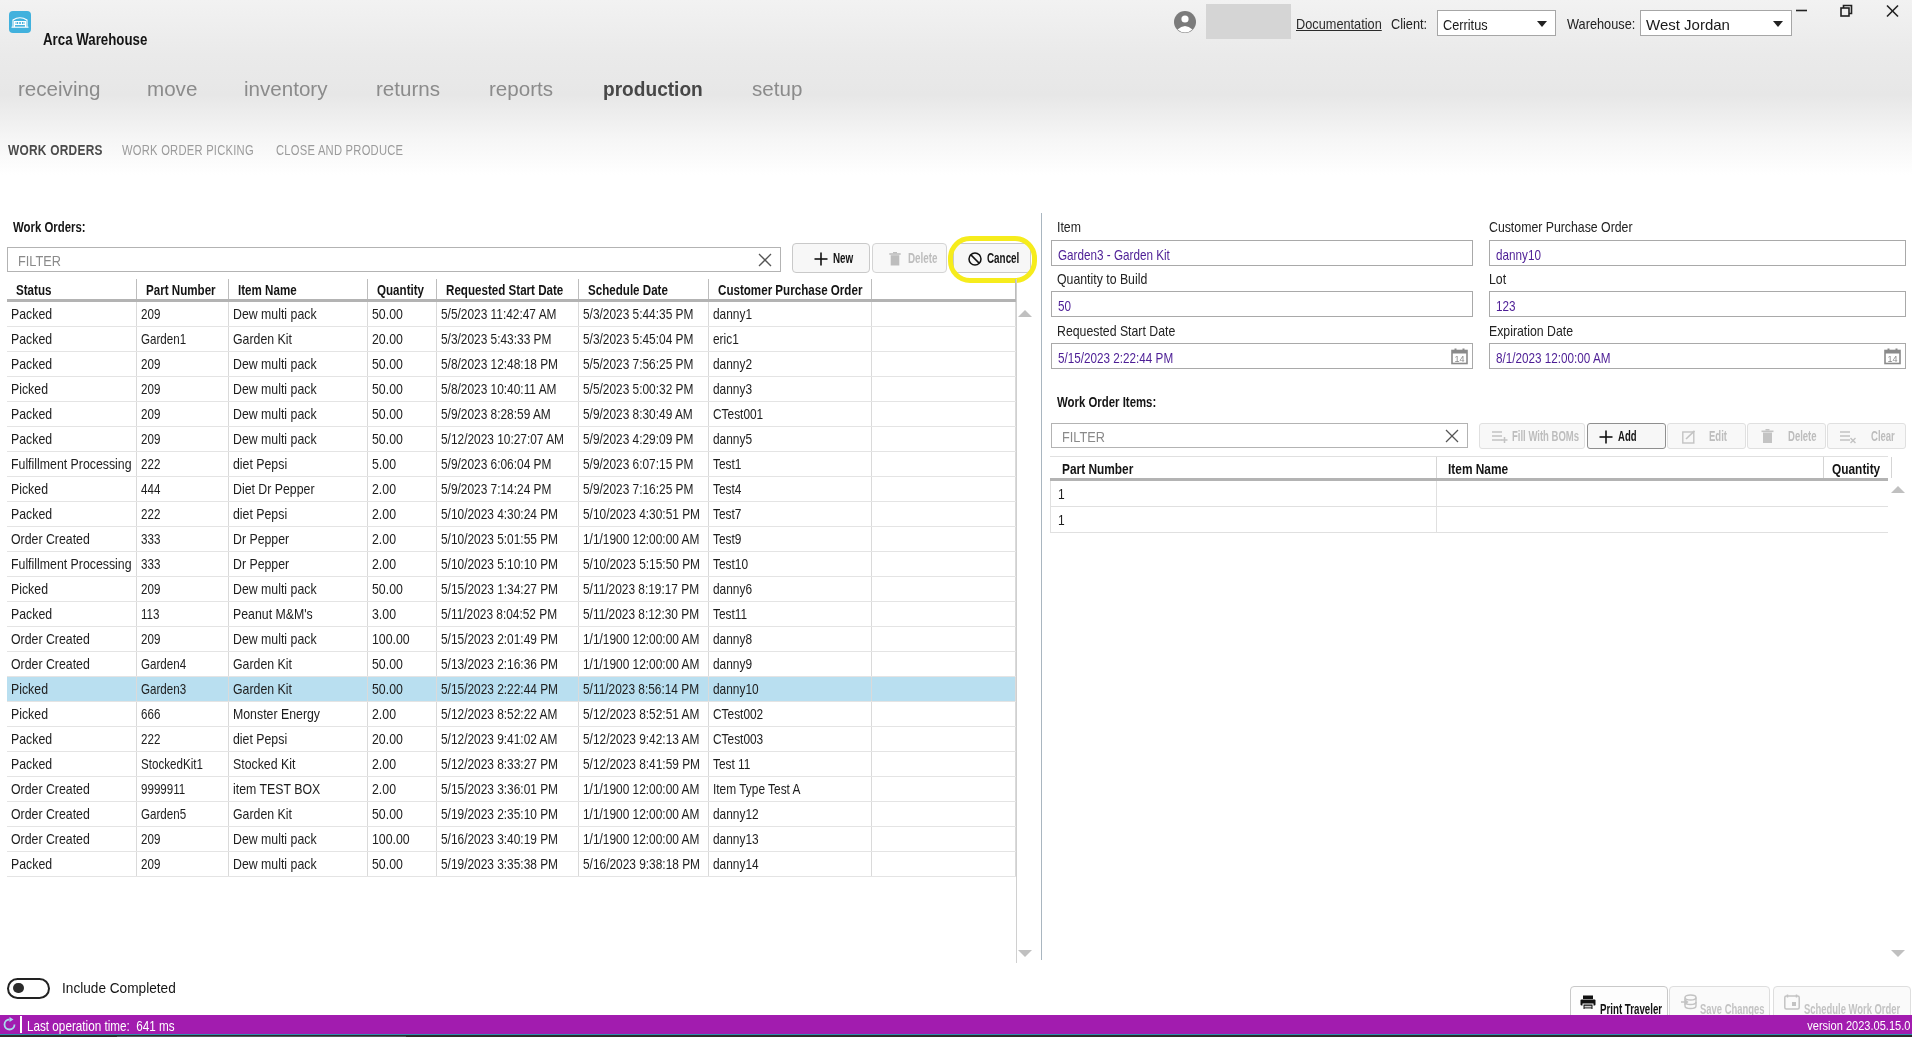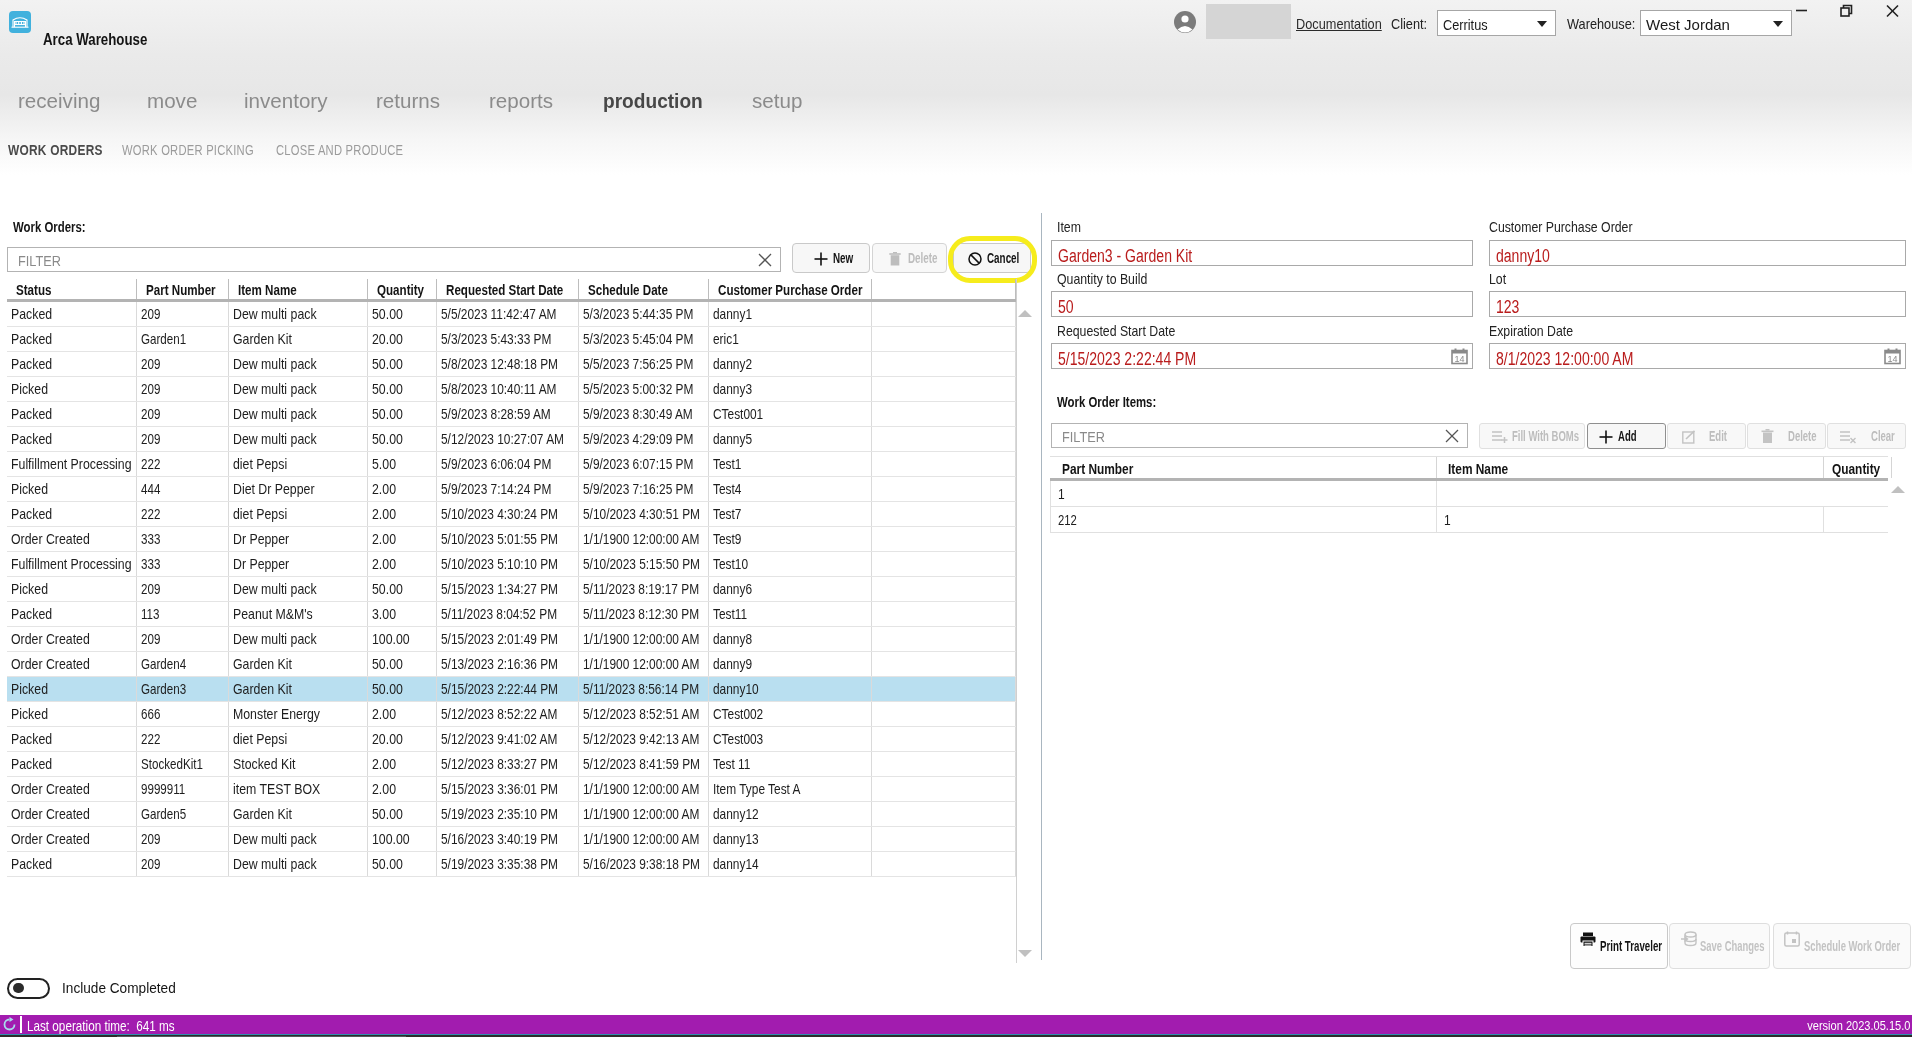--- a/index.html
+++ b/index.html
@@ -30,21 +30,21 @@
 #apptitle { left:43px; top:31px; font-size:16px; font-weight:bold; color:#141414; }
 #userrect { left:1206px; top:4px; width:85px; height:35px; background:#d5d5d5; }
 #doclink { left:1296px; top:15px; font-size:15px; color:#2b2b2b; }
 #doclink .cx { text-decoration:underline; }
 .toplabel { top:15px; font-size:15px; color:#222; }
 .topselect { top:10px; height:26px; background:#fff; border:1px solid #a6a6a6; font-size:15px; color:#1a1a1a; }
 .topselect .tx { position:absolute; left:5px; top:5px; }
 .topselect .tri { position:absolute; right:8px; top:10px; width:0; height:0; border-left:5px solid transparent; border-right:5px solid transparent; border-top:6px solid #222; }
 
 
-.nav { top:89px; font-size:21px; color:#8b8b8b; }
+.nav { top:77px; font-size:21px; color:#8b8b8b; }
 .nav.on { color:#474747; font-weight:bold; }
 
 .tab { top:142px; font-size:14px; color:#9b9b9b; letter-spacing:0.3px; }
 .tab.on { color:#4a4a4a; font-weight:bold; }
 
 
 #wolabel { left:13px; top:218px; font-size:15px; font-weight:bold; color:#141414; }
 #filter1 { left:7px; top:247px; width:774px; height:25px; border:1px solid #b3b3b3; background:#fff; }
 #filter1 .ph { position:absolute; left:10px; top:4px; font-size:15px; color:#8a8a8a; }
 .btn { position:absolute; height:30px; background:#f7f7f7; border:1px solid #c9c9c9; border-radius:4px; font-size:14.5px; font-weight:bold; color:#141414; }
@@ -62,41 +62,41 @@
 .sel { background:#b9dff0; }
 
 
 #divider { left:1041px; top:213px; width:1px; height:747px; background:#a9b6c0; }
 .arrow-up { width:0; height:0; border-left:7px solid transparent; border-right:7px solid transparent; border-bottom:7px solid #c0c0c0; }
 .arrow-down { width:0; height:0; border-left:7px solid transparent; border-right:7px solid transparent; border-top:7px solid #c0c0c0; }
 
 
 .rlabel { font-size:15px; color:#222; }
 .rinput { position:absolute; height:26px; border:1px solid #a9a9a9; background:#fff; }
-.rinput .tx { position:absolute; left:6px; top:5px; font-size:18px; color:#b91c1c; }
+.rinput .tx { position:absolute; left:6px; top:5px; font-size:15px; color:#4c1d95; }
 #woitems { left:1057px; top:393px; font-size:15px; font-weight:bold; color:#141414; }
 #filter2 { left:1051px; top:423px; width:417px; height:25px; border:1px solid #b3b3b3; background:#fff; }
 #filter2 .ph { position:absolute; left:10px; top:4px; font-size:15px; color:#8a8a8a; }
 .btn2 { position:absolute; top:423px; height:26px; background:#f8f8f8; border:1px solid #e0e0e0; border-radius:3px; font-size:14px; font-weight:bold; color:#bdbdbd; }
 .btn2.en { border:1px solid #8f8f8f; color:#141414; background:#f7f7f7; }
 
 #wtable2 { left:1050px; top:456px; width:838px; }
 .t2head { display:grid; grid-template-columns:387px 387px 1fr; height:25px; border-bottom:3px solid #b3b3b3; border-top:1px solid #e0e0e0; }
 .t2head > div { border-right:1px solid #d5d5d5; padding:4px 0 0 11px; font-size:14.5px; font-weight:bold; color:#141414; }
 .t2head > div:first-child { padding-left:12px; }
 .t2head > div:last-child { padding-left:8px; }
 .t2row { display:grid; grid-template-columns:387px 387px 1fr; height:26px; border-bottom:1px solid #e0e0e0; }
 .t2row > div { border-right:1px solid #e0e0e0; padding:5px 0 0 7px; font-size:14.5px; color:#1d1d1d; }
 .t2row > div:first-child { border-left:1px solid #e0e0e0; }
 
 
 #toggle { left:7px; top:978px; width:43px; height:21px; border:2.5px solid #222; border-radius:11px; background:#fff; }
 #toggle .knob { position:absolute; left:4px; top:2.7px; width:10.5px; height:10.5px; border-radius:50%; background:#2b2b2b; }
 #inclab { left:62px; top:979px; font-size:15.5px; color:#141414; }
-.bbtn { position:absolute; top:923px; height:46px; background:#fdfdfd; border:1px solid #c9c9c9; border-radius:4px; font-size:14.5px; font-weight:bold; color:#141414; }
+.bbtn { position:absolute; top:986px; height:46px; background:#fdfdfd; border:1px solid #c9c9c9; border-radius:4px; font-size:14.5px; font-weight:bold; color:#141414; }
 .bbtn.dis { color:#c3c3c3; border-color:#dedede; background:#fafafa; }
 
 
 #statusbar { left:0; top:1015px; width:1912px; height:19px; background:#a21caf; }
 #statusbar .sep { position:absolute; left:20px; top:1px; width:1.5px; height:17px; background:#fff; }
 #stext { position:absolute; left:27px; top:2px; font-size:15px; color:#fff; }
 #vtext { position:absolute; right:2px; top:3px; font-size:13px; color:#fff; }
 #bstrip { left:0; top:1034px; width:1912px; height:3px; background:#2b2b2b; border-top:1px solid #2f8fae; }
 .bseg { position:absolute; top:1px; height:2px; background:#50595e; }
 svg { display:block; }
@@ -547,21 +547,20 @@
 <div class="abs" id="wtable2">
   <div class="t2head">
       <div><span class="cx s82">Part Number</span></div>
       <div><span class="cx s82">Item Name</span></div>
       <div><span class="cx s82">Quantity</span></div>
     </div>
   <div class="t2row">
       <div><span class="cx s83">1</span></div>
     </div>
   <div class="t2row">
-      <div><span class="cx s78">212</span></div>
       <div><span class="cx s83">1</span></div>
     </div>
 </div>
 <div class="abs arrow-up" style="left:1891px; top:486px;"></div>
 <div class="abs arrow-down" style="left:1891px; top:950px;"></div>
 
 <div class="abs" id="toggle">
     <span class="knob"></span>
   </div>
 <div class="abs" id="inclab"><span class="cx s88">Include Completed</span></div>

